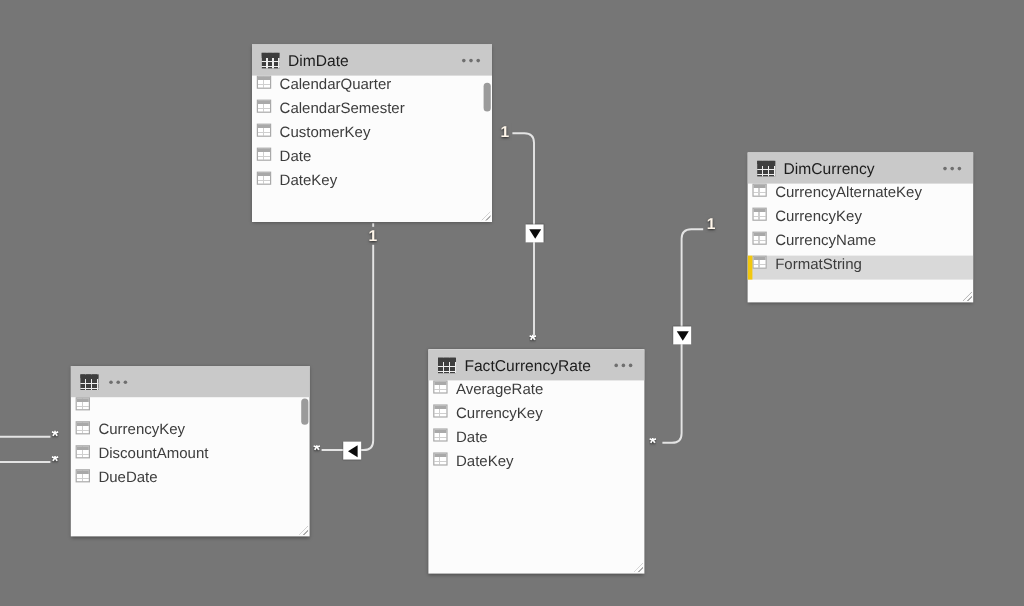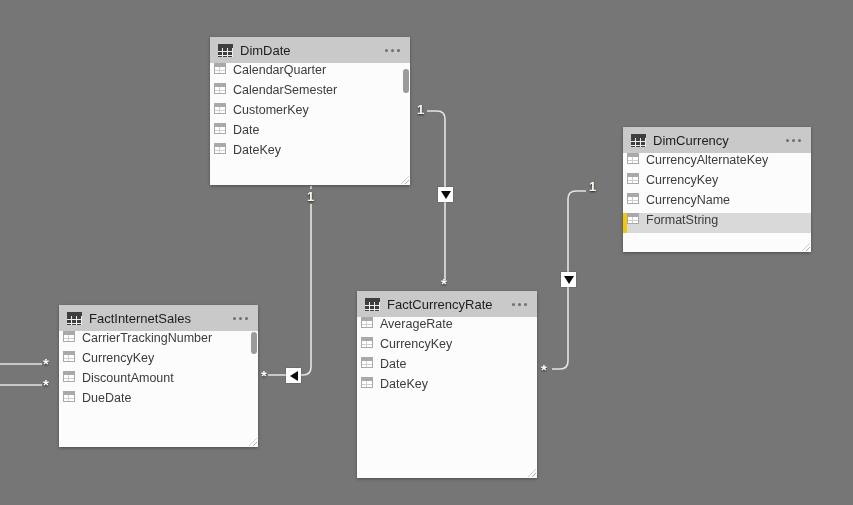--- a/index.html
+++ b/index.html
@@ -186,31 +186,29 @@
         <span class="ficon"></span>
         <span>FormatString</span>
       </div>
     </div>
     <div class="grip"></div>
   </div>
 
   <div class="table-card" style="left:59px; top:305px; width:199px; height:142px;">
     <div class="card-header">
       <span class="hicon"></span>
-      <span class="card-title">FactInternetSales</span>
-      <span class="more">
-          <i></i>
-          <i></i>
-          <i></i>
-        </span>
-    </div>
-    <div class="rows">
-      <div class="row">
-        <span class="ficon"></span>
-        <span>CarrierTrackingNumber</span>
+      <span class="more">
+          <i></i>
+          <i></i>
+          <i></i>
+        </span>
+    </div>
+    <div class="rows">
+      <div class="row">
+        <span class="ficon"></span>
       </div>
       <div class="row">
         <span class="ficon"></span>
         <span>CurrencyKey</span>
       </div>
       <div class="row">
         <span class="ficon"></span>
         <span>DiscountAmount</span>
       </div>
       <div class="row">

